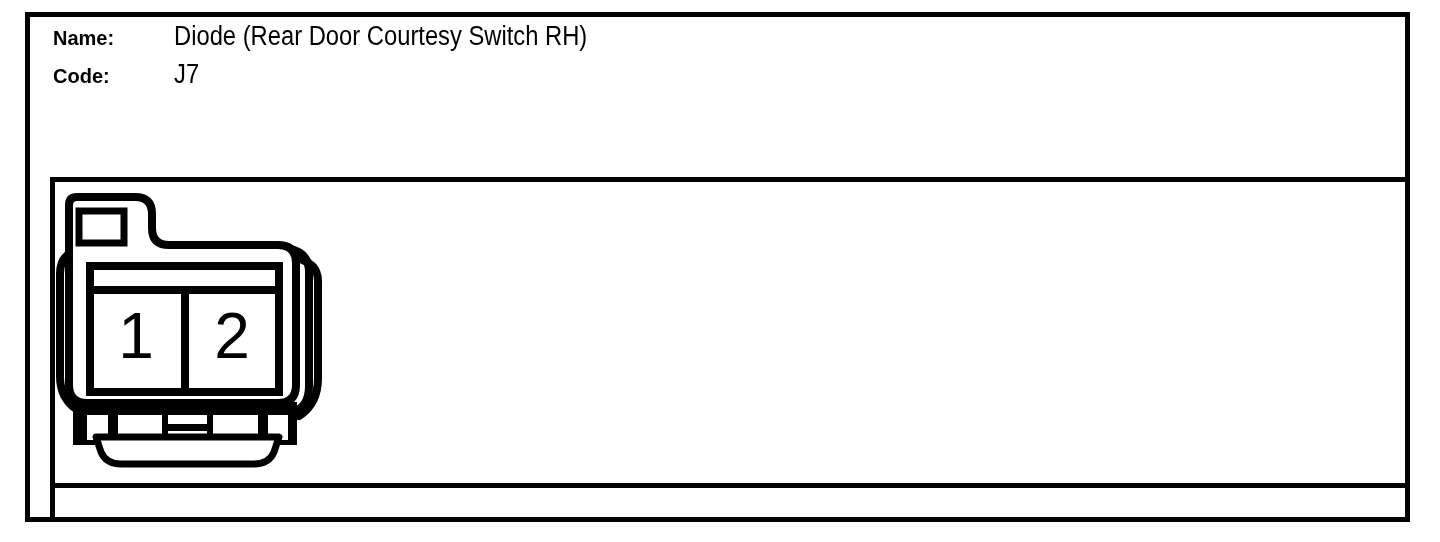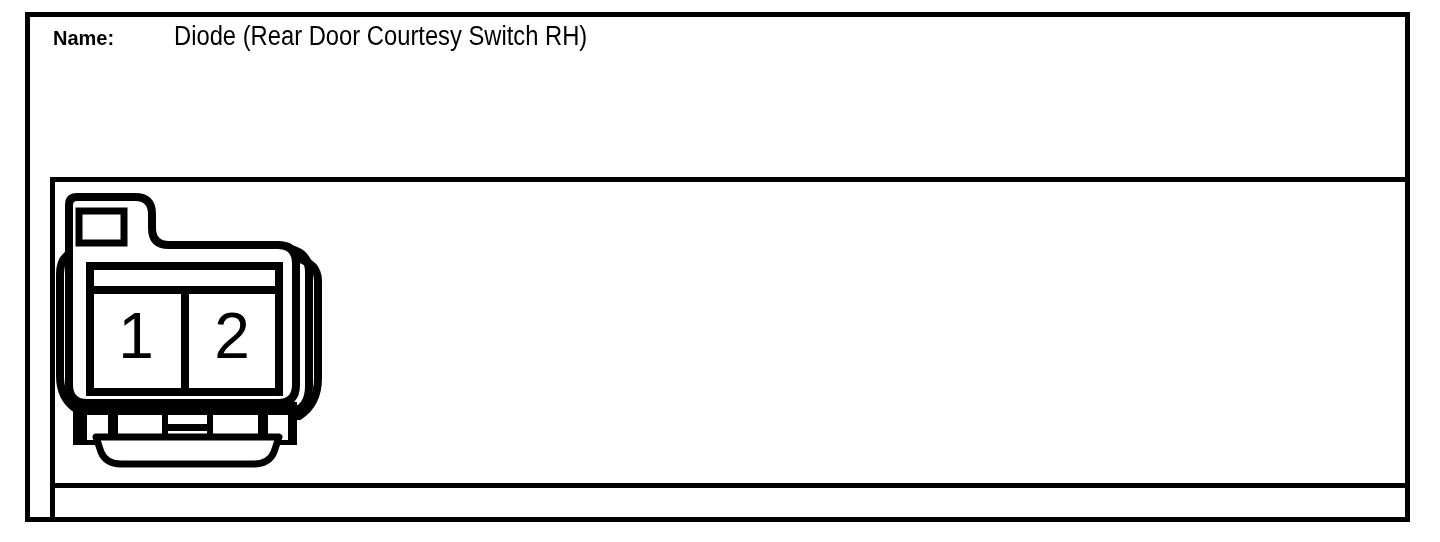--- a/index.html
+++ b/index.html
@@ -39,20 +39,23 @@
 <body>
 
 <div class="canvas">
 
   <div class="frame"></div>
 
   <div class="fields">
     <div class="field-row">
       <span class="field-label">Name:</span><span class="field-value">Diode (Rear Door Courtesy Switch RH)</span>
     </div>
+    <div class="field-row">
+      <span class="field-label">Code:</span><span class="field-value">J7</span>
+    </div>
   </div>
 
   <div class="diagram-box"></div>
   <div class="box-divider"></div>
 
   <svg class="connector-svg" width="290" height="300" viewBox="0 0 290 300">
 
     <path class="ink" d="M 21,75 Q 10,80 10,96 L 10,198 Q 10,220 26,231" stroke-width="8" stroke-linecap="round"></path>
     <path class="ink" d="M 233,70 Q 259,72 259,94 L 259,208 Q 259,229 243,234" stroke-width="8" stroke-linecap="round"></path>
     <path class="ink" d="M 241,79 Q 268,83 268,103 L 268,200 Q 268,226 249,238" stroke-width="8" stroke-linecap="round"></path>

